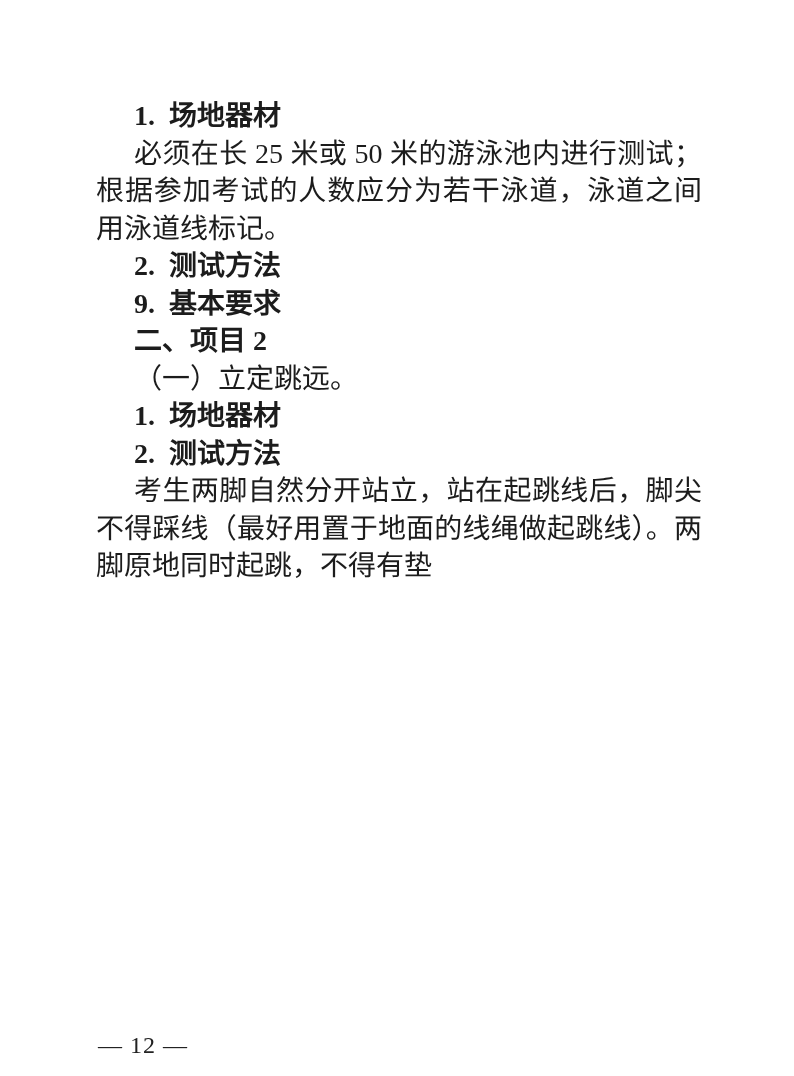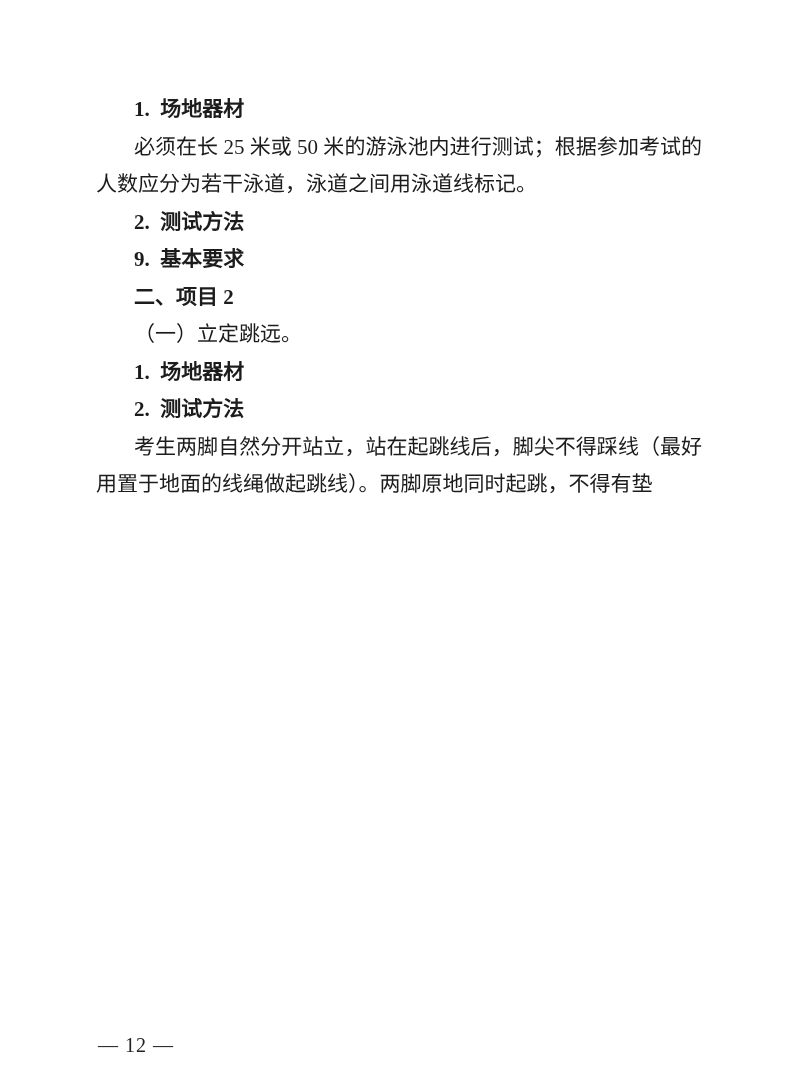--- a/index.html
+++ b/index.html
@@ -12,23 +12,23 @@
     width: 794px;
     height: 1076px;
     background: #ffffff;
     overflow: hidden;
     font-family: "Liberation Serif", "DejaVu Serif", serif;
     color: #1c1c1c;
   }
   .doc-body {
     position: absolute;
     left: 96px;
-    top: 91px;
+    top: 97px;
     width: 606px;
-    font-size: 21px;
+    font-size: 28px;
     line-height: 37.5px;
     text-align: justify;
   }
   .block {
     margin: 0;
     padding: 0;
     text-indent: 38px;
   }
   .heading {
     font-weight: bold;
@@ -40,21 +40,21 @@
     font-style: oblique 8deg;
     text-align: left;
   }
   .paragraph {
     font-weight: normal;
   }
   .footer {
     position: absolute;
     left: 98px;
     top: 1033px;
-    font-size: 20px;
+    font-size: 24px;
     line-height: 24px;
     color: #222222;
     letter-spacing: 1px;
   }
 </style>
 </head>
 <body>
 
 <div class="page">
 

